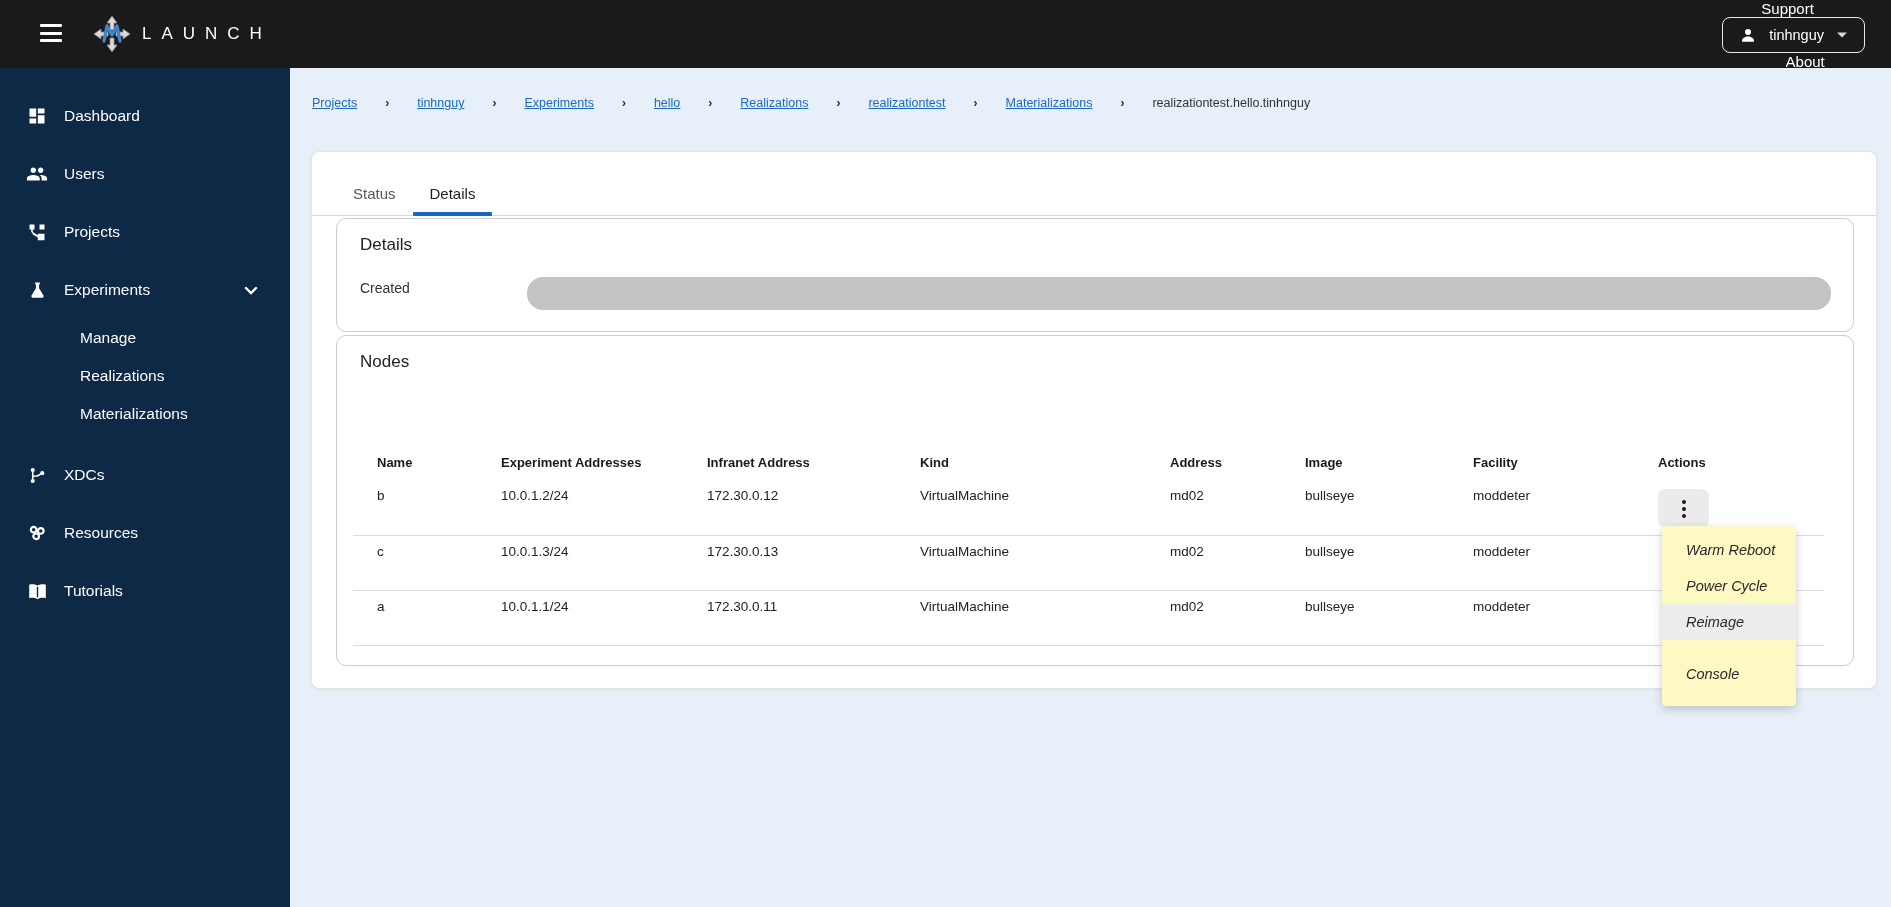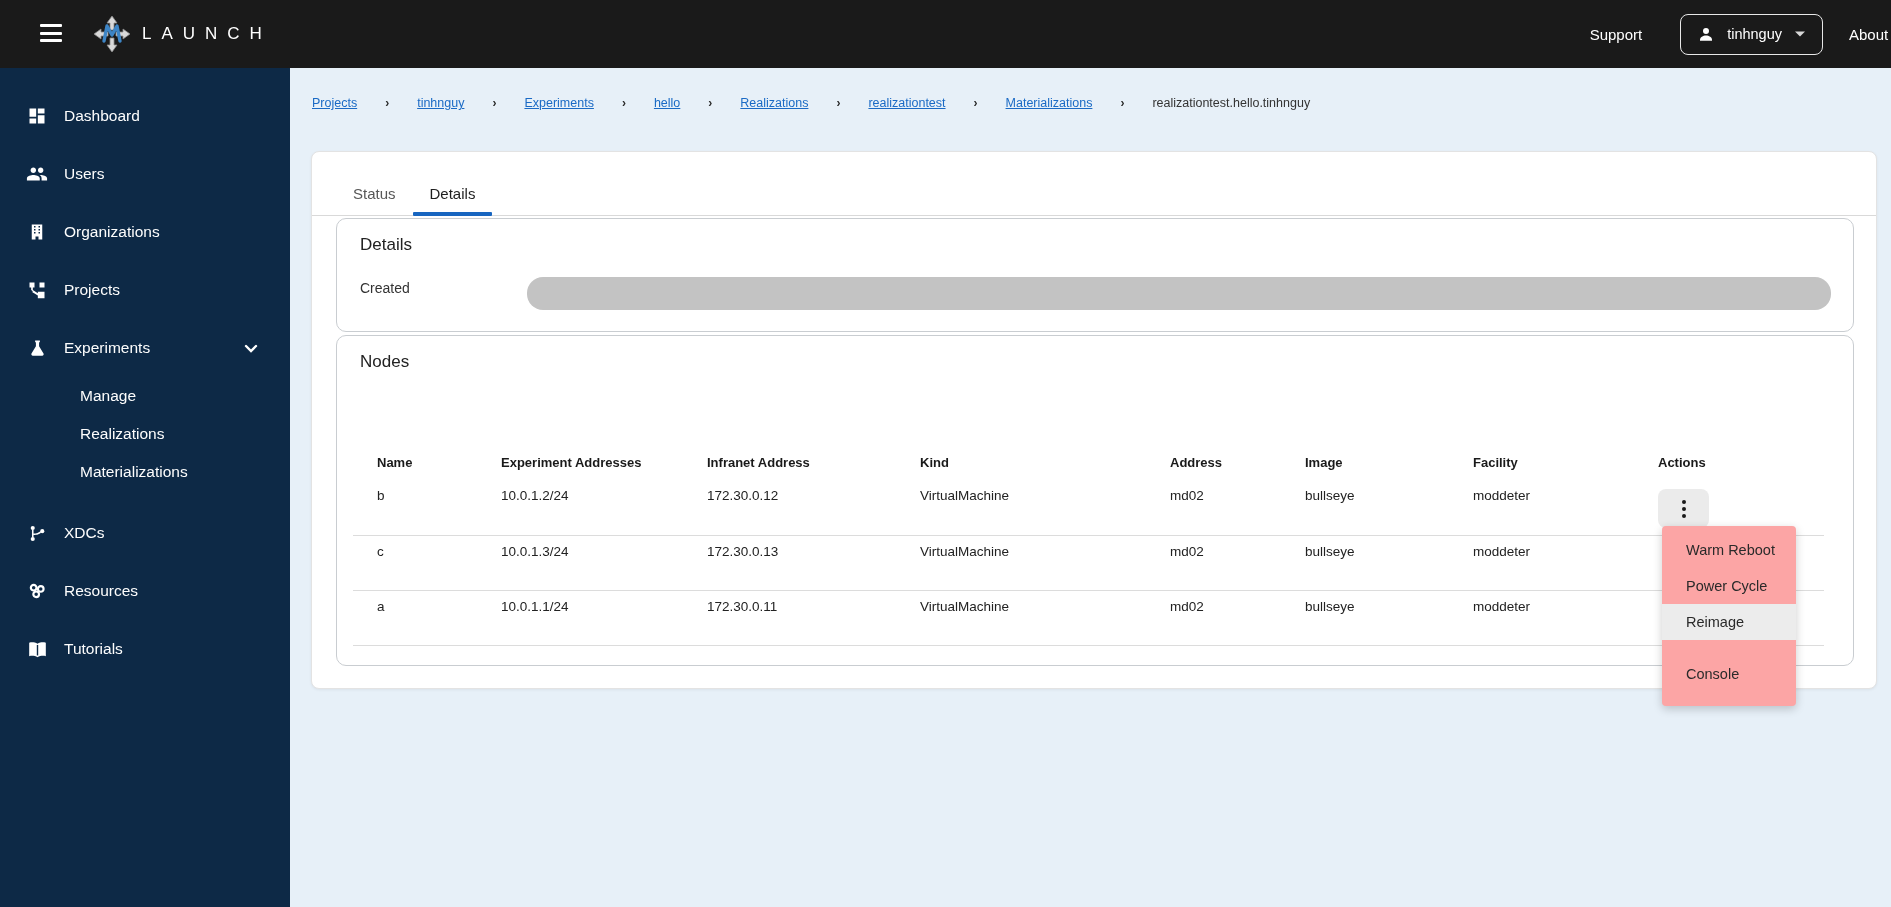--- a/index.html
+++ b/index.html
@@ -4,21 +4,21 @@
 <style>
   * { margin:0; padding:0; box-sizing:border-box; }
   html,body { width:1891px; height:907px; overflow:hidden; font-family:"Liberation Sans", sans-serif; background:#e7f0f8; }
 
   
   .topbar { position:absolute; left:0; top:0; width:1891px; height:68px; background:#1a1a1a; color:#fff; z-index:5; }
   .hamburger { position:absolute; left:40px; top:24px; width:22px; height:18px; display:flex; flex-direction:column; justify-content:space-between; cursor:pointer; }
   .hamburger span { display:block; height:3px; background:#fff; border-radius:1px; }
   .logo-wrap { position:absolute; left:92px; top:14px; display:flex; align-items:center; gap:10px; }
   .brand { font-size:17px; letter-spacing:10px; color:#fff; font-weight:400; }
-  .topbar-right { position:absolute; right:0; top:0; height:68px; display:flex; align-items:center; }
+  .topbar-right { position:absolute; right:0; top:0; height:68px; display:flex; align-items:center;flex-direction:column; }
   .support { font-size:15px; color:#fff; margin-right:38px; cursor:pointer; }
   .user-btn { display:flex; align-items:center; gap:12px; border:1px solid #e8e8e8; border-radius:8px; height:41px; padding:0 16px; margin-right:26px; cursor:pointer; }
   .user-name { font-size:14.5px; color:#fff; }
   .about { font-size:15px; color:#fff; margin-right:-4px; width:46px; overflow:hidden; white-space:nowrap; cursor:pointer; }
 
   
   .sidebar { position:absolute; left:0; top:68px; width:290px; height:839px; background:#0d2946; padding-top:19px; z-index:4; }
   .nav-item { position:relative; height:58px; display:flex; align-items:center; color:#fdfdfd; cursor:pointer; }
   .nav-item .ico { position:absolute; left:26px; width:22px; height:22px; display:flex; align-items:center; justify-content:center; }
   .nav-item .lbl { position:absolute; left:64px; font-size:15.5px; }
@@ -57,21 +57,21 @@
   
   .nodes-table { position:absolute; left:16px; top:108px; width:1471px; border-collapse:collapse; table-layout:fixed; }
   .nodes-table th { text-align:left; font-size:13px; font-weight:bold; color:#1a1a1a; height:36px; vertical-align:middle; padding:0; }
   .nodes-table td { font-size:13.5px; color:#222; height:55px; vertical-align:top; padding:8px 0 0 0; border-bottom:1px solid #dcdcdc; }
   .nodes-table th.c1, .nodes-table td.c1 { padding-left:24px; }
   .kebab-btn { width:51px; height:39px; margin-top:1px; background:#ebebeb; border:none; border-radius:8px; display:flex; align-items:center; justify-content:center; cursor:pointer; }
   .kebab-btn .dots { display:flex; flex-direction:column; gap:3px; }
   .kebab-btn .dots i { width:4px; height:4px; border-radius:50%; background:#1a1a1a; }
 
   
-  .actions-menu { position:absolute; left:1662px; top:526px; width:134px; background:#fca5a5; border-radius:4px; box-shadow:0 3px 10px rgba(0,0,0,0.2); padding:6px 0 14px 0; z-index:20; }
+  .actions-menu { position:absolute; left:1662px; top:526px; width:134px; background:#fef9c3; border-radius:4px; box-shadow:0 3px 10px rgba(0,0,0,0.2); padding:6px 0 14px 0; z-index:20;font-style:italic; }
   .menu-item { height:36px; display:flex; align-items:center; padding-left:24px; font-size:14.5px; color:#2a2a2a; cursor:pointer; }
   .menu-item.highlighted { background:#ececec; }
   .menu-spacer { height:16px; }
 
   svg { display:block; }
 </style>
 </head>
 <body>
 
 <header class="topbar">
@@ -129,28 +129,20 @@
 
   <div class="nav-item">
     <span class="ico">
       <svg width="22" height="22" viewBox="0 0 24 24" fill="#fff">
           <path d="M16 11c1.66 0 2.99-1.34 2.99-3S17.66 5 16 5s-3 1.34-3 3 1.34 3 3 3zm-8 0c1.66 0 2.99-1.34 2.99-3S9.66 5 8 5 5 6.34 5 8s1.34 3 3 3zm0 2c-2.33 0-7 1.17-7 3.5V19h14v-2.5c0-2.33-4.67-3.5-7-3.5zm8 0c-.29 0-.62.02-.97.05 1.16.84 1.97 1.97 1.97 3.45V19h6v-2.5c0-2.33-4.67-3.5-7-3.5z"></path>
         </svg>
     </span>
     <span class="lbl">Users</span>
   </div>
 
-  <div class="nav-item">
-    <span class="ico">
-      <svg width="18" height="18" viewBox="0 0 24 24" fill="#fff">
-          <path d="M5 2v20h14V2H5zm5 4H8V4h2v2zm6 0h-2V4h2v2zm-6 4H8V8h2v2zm6 0h-2V8h2v2zm-6 4H8v-2h2v2zm6 0h-2v-2h2v2zm-2 8h-4v-4h4v4z"></path>
-        </svg>
-    </span>
-    <span class="lbl">Organizations</span>
-  </div>
 
   <div class="nav-item">
     <span class="ico">
       <svg width="20" height="20" viewBox="0 0 24 24" fill="#fff">
           <path d="M3 3h7v4H8.5v3.2L14 14v-1.5h7v7h-7V17l-6.5-4.5V7H3V3zm13 1h5v4h-5V4z" opacity="0"></path>
           <path d="M3 3h6v6H7v3l6 4v-2h8v8h-8v-3.4L5.6 14H7v-0.6L5 12V9H3V3zm12 0h6v6h-6V3z"></path>
         </svg>
     </span>
     <span class="lbl">Projects</span>
   </div>

